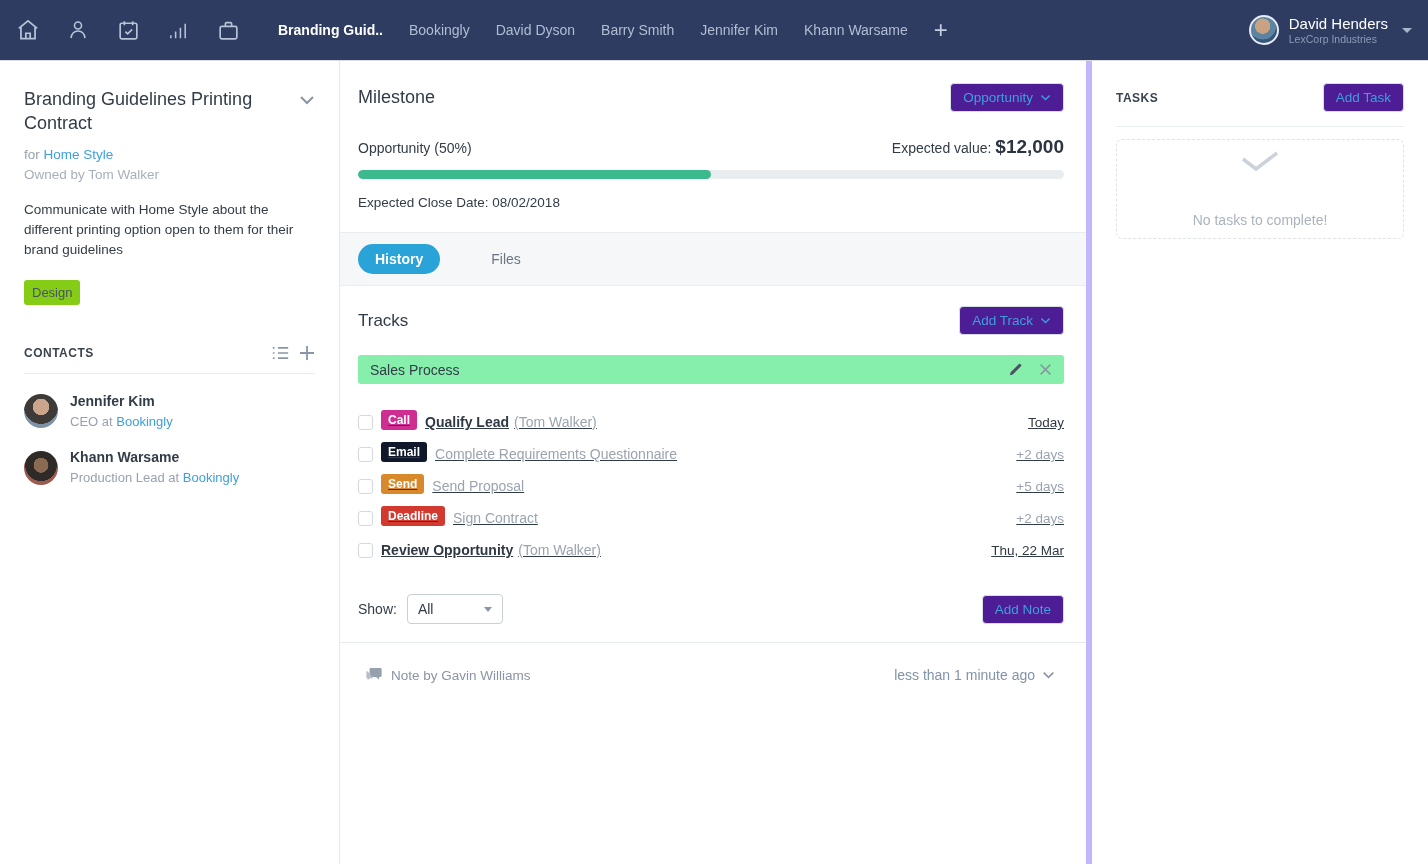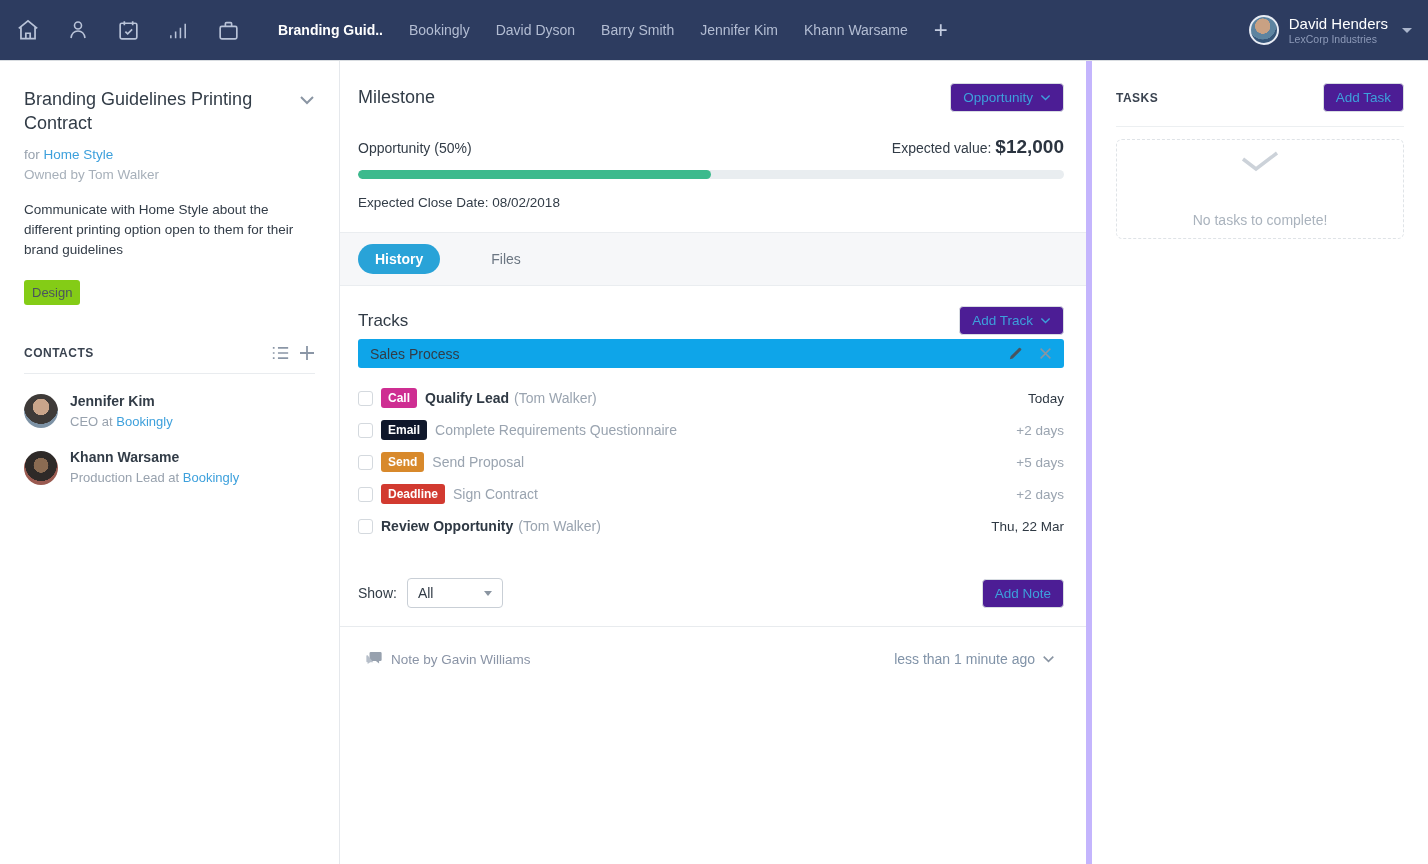--- a/index.html
+++ b/index.html
@@ -71,26 +71,26 @@
   .close-date { margin-top:16px; font-size:13.5px; color:#323c47; padding-bottom:22px; }
 
   .tabstrip { background:#f6f7f9; border-top:1px solid #eaedf0; border-bottom:1px solid #eaedf0; padding:11px 18px; display:flex; align-items:center; gap:34px; }
   .tab-pill { border-radius:15px; padding:7px 17px; font-size:14px; cursor:pointer; color:#6b7682; }
   .tab-pill.active { background:#29a3d8; color:#fff; font-weight:bold; }
 
   .tracks { padding:20px 22px 0 18px; }
   .tracks-head { display:flex; align-items:center; }
   .tracks-title { font-size:17px; color:#323c47; font-weight:400; }
   .tracks-head .btn { margin-left:auto; }
-  .track-bar { margin-top:4px; background:#0ea5e9; border-radius:3px; height:29px; display:flex; align-items:center; padding:0 12px; }
+  .track-bar { margin-top:20px; background:#86efac; border-radius:3px; height:29px; display:flex; align-items:center; padding:0 12px; }
   .track-bar-name { font-size:14px; color:#323c47; }
   .track-bar-icons { margin-left:auto; display:flex; align-items:center; gap:16px; }
   .track-bar-icons svg { cursor:pointer; }
   .track-rows { margin-top:14px; }
-  .track-row { display:flex; align-items:center; height:32px; }
+  .track-row { display:flex; align-items:flex-end; height:32px;text-decoration:underline; }
   .track-check { width:15px; height:15px; border:1px solid #d4d9de; border-radius:3px; background:#fff; appearance:none; cursor:pointer; flex:none; margin:0 8px 0 0; }
   .badge { border-radius:3px; color:#fff; font-size:12px; font-weight:bold; padding:3px 7px; margin-right:8px; }
   .track-title { font-size:14px; font-weight:bold; color:#2f3944; }
   .track-title.muted { font-weight:400; color:#9aa4b0; }
   .track-assignee { font-size:14px; color:#9aa4b0; margin-left:5px; }
   .track-due { margin-left:auto; font-size:13.5px; color:#2f3944; }
   .track-due.muted { color:#9aa4b0; }
 
   .filter-row { display:flex; align-items:center; margin-top:36px; padding: 0 22px 18px 18px; }
   .filter-label { font-size:14px; color:#323c47; }

